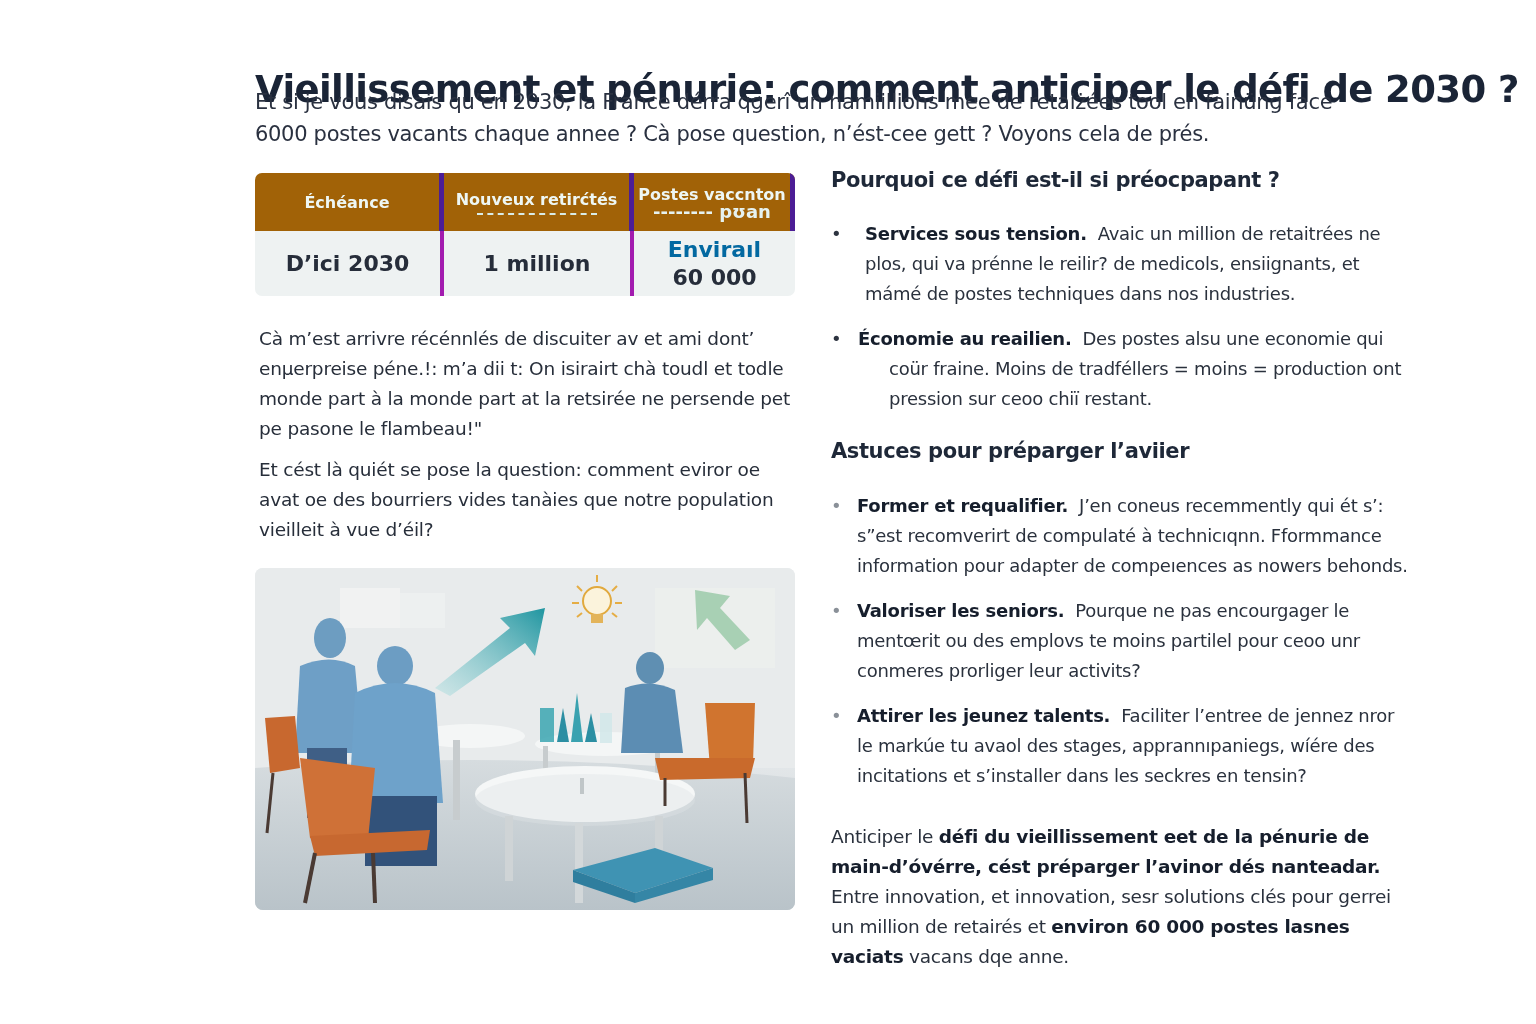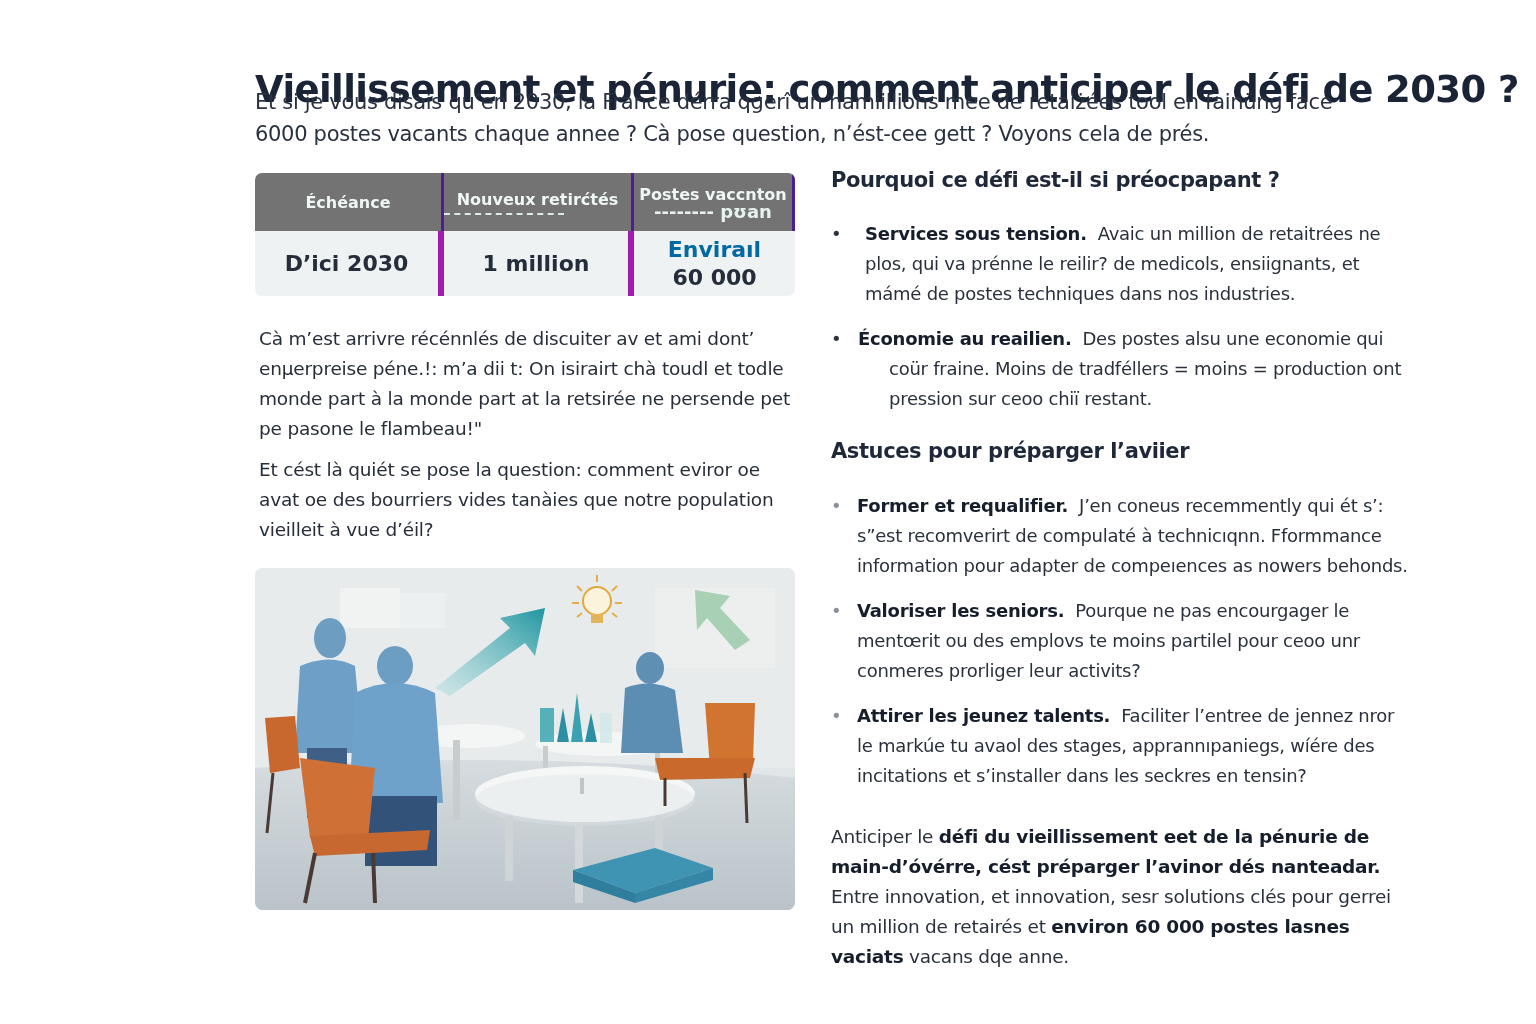--- a/index.html
+++ b/index.html
@@ -20,30 +20,30 @@
     }
 
     
     .stats-table {
       position: absolute; left: 255px; top: 173px; width: 540px; height: 123px;
       border-radius: 7px; overflow: hidden; background: #eef2f2;
       display: grid; grid-template-columns: 189px 190px 161px; grid-template-rows: 58px 65px;
       font-family: "DejaVu Sans", sans-serif;
     }
     .th {
-      background: #737373; color: #eef7f4; font-size: 16px; font-weight: bold;
-      display: flex; flex-direction: column; justify-content: center;
-      text-align: center; line-height: 19px; border-right: 3px solid #4c1d95;
+      background: #a16207; color: #eef7f4; font-size: 16px; font-weight: bold;
+      display: flex; flex-direction: column; align-items: center; justify-content: center;
+      text-align: center; line-height: 19px; border-right: 5px solid #4c1d95;
     }
     .th:last-of-type { border-right: none; }
     .th .sub { font-size: 18px; font-weight: bold; color: #e6f2ef; line-height: 16px; }
     .th .dash { display: block; width: 120px; height: 0; border-top: 2px dashed #d9ece8; margin-top: 4px; }
     .td {
       display: flex; flex-direction: column; align-items: center; justify-content: center;
-      font-size: 22px; font-weight: bold; color: #262d3a; border-right: 6px solid #a21caf;
+      font-size: 22px; font-weight: bold; color: #262d3a; border-right: 4px solid #a21caf;
       text-align: center; line-height: 28px;
     }
     .td.last { border-right: none; }
     .td .muted { color: #0369a1; font-weight: bold; }
 
     .left-para {
       position: absolute; left: 259px; width: 545px;
       font-family: "DejaVu Sans", sans-serif;
       font-size: 18.5px; line-height: 30px; color: #272e3a; letter-spacing: -0.2px;
     }

